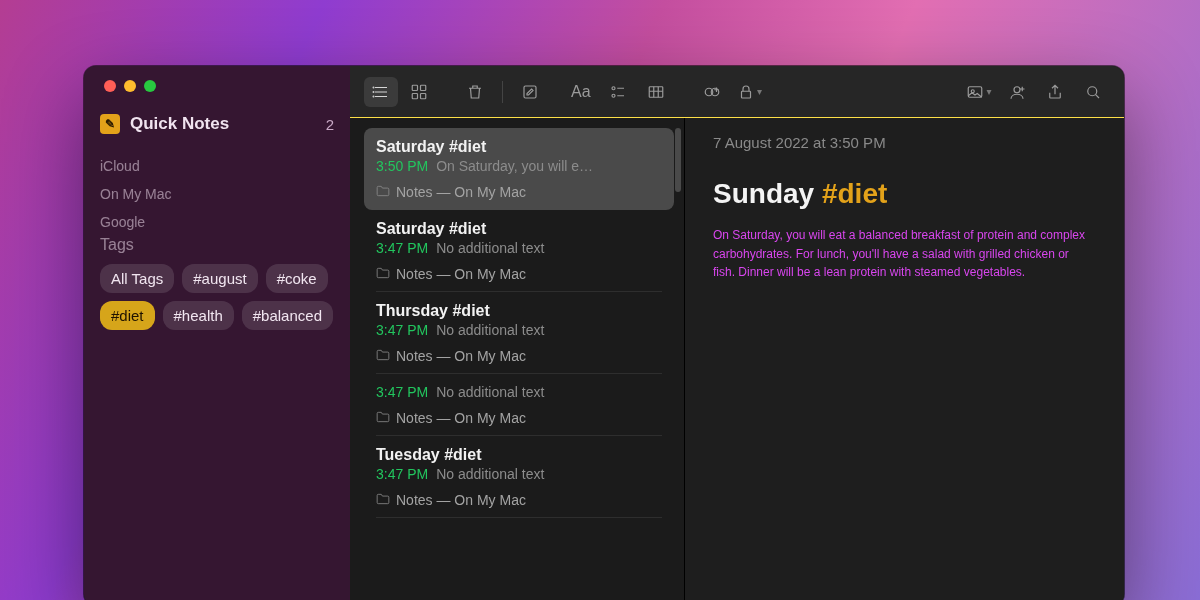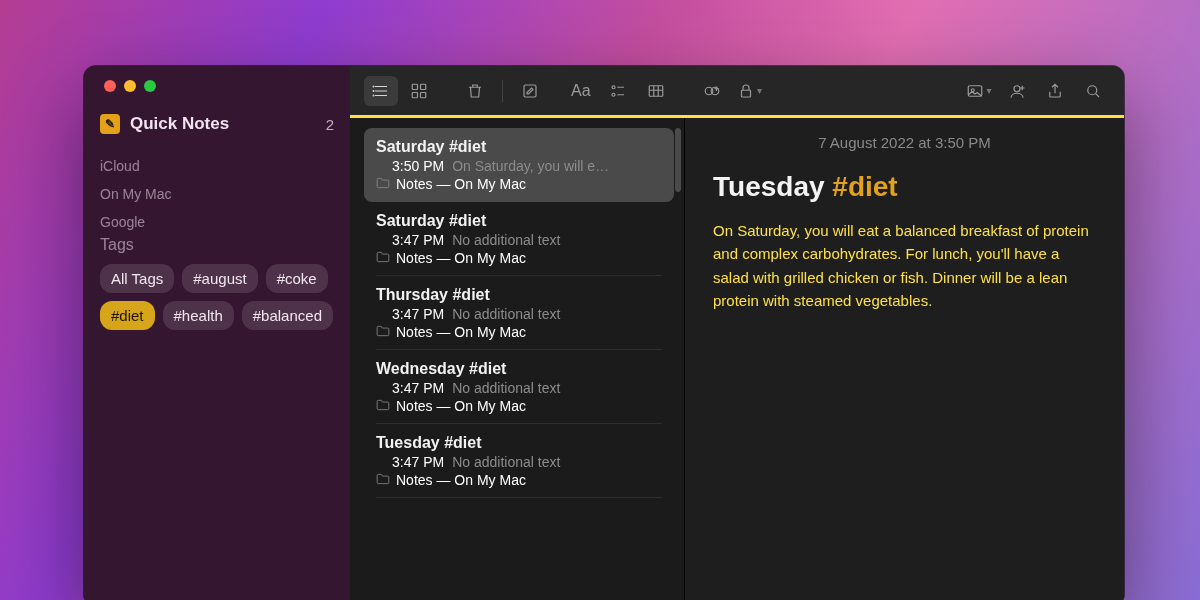--- a/index.html
+++ b/index.html
@@ -40,21 +40,21 @@
     padding: 6px 11px; border-radius:12px; font-size:15px; color:#f1e6f0;
     background: rgba(255,255,255,0.12); cursor:default;
   }
   .tag-pill.active { background:#d6a51a; color:#1e1200; font-weight:500;}
   
   .main { flex:1; display:flex; flex-direction:column; background:#1e1e1e;}
   .toolbar {
     height:52px; display:flex; align-items:center; gap:4px;
     padding: 0 14px;
     color:#9b9b9b;
-    border-bottom:3px solid #fde047;
+    border-bottom:1px solid #fde047;
     background:#262626;
   }
   .tbtn { width:34px; height:30px; display:flex; align-items:center; justify-content:center; border-radius:6px; cursor:default; }
   .tbtn.active{ background:#3b3b3b; color:#d6d6d6;}
   .tbtn svg { width:18px; height:18px; stroke:currentColor; fill:none; stroke-width:1.6;}
   .tbtn.txt { font-size:16px; font-weight:500; width:auto; padding:0 6px;}
   .tsep { width:1px; height:22px; background:#444; margin:0 6px;}
   .tspacer { flex:1; }
   .chev { font-size:10px; margin-left:2px; color:#777;}
   .columns { flex:1; display:flex; min-height:0;}
@@ -64,29 +64,29 @@
     position:relative;
   }
   .scrollind { position:absolute; right:3px; top:10px; width:6px; height:64px; background:#4a4a4a; border-radius:3px;}
   .note-item { padding:10px 12px; border-radius:8px; cursor:default; position:relative;}
   .note-item.selected { background:#4a4a4a; }
   .note-item:not(.selected)::after{
     content:""; position:absolute; left:12px; right:12px; bottom:0; height:1px; background:#2e2e2e;
   }
   .note-title { font-size:16px; font-weight:700; color:#f2f2f2; margin-bottom:2px; white-space:nowrap; overflow:hidden; text-overflow:ellipsis;}
   .note-sub { font-size:14px; color:#8c8c8c; white-space:nowrap; overflow:hidden; text-overflow:ellipsis;}
-  .note-sub .time { color:#ffffff; margin-right:8px;margin-left:16px;}
-  .note-loc { font-size:14px; color:#ffffff; margin-top:2px; display:flex; align-items:center; gap:6px;}
+  .note-sub .time { color:#22c55e; margin-right:8px;}
+  .note-loc { font-size:14px; color:#a3a3a3; margin-top:10px; display:flex; align-items:center; gap:6px;}
   .note-loc svg{ width:14px; height:12px; stroke:#8c8c8c; fill:none; stroke-width:1.4;}
   
   .detail { flex:1; background:#1e1e1e; padding: 16px 28px; border-left:1px solid #000; overflow:hidden;}
-  .detail-date { text-align:center; color:#8a8a8a; font-size:15px; margin-bottom:20px;}
+  .detail-date { text-align:left; color:#8a8a8a; font-size:15px; margin-bottom:27px;}
   .detail-title { font-size:28px; font-weight:800; color:#f4f4f4; margin-bottom:16px;}
   .detail-title .hash { color:#e3a21a; }
-  .detail-body { font-size:15px; line-height:1.55; color:#fde047; max-width: 380px;}
+  .detail-body { font-size:12px; line-height:1.55; color:#d946ef; max-width: 380px;}
 </style>
 </head>
 <body>
 
 <div class="desktop">
   <div class="window">
 
     <aside class="sidebar">
       <div class="traffic">
         <div class="dot red"></div>
@@ -241,21 +241,20 @@
               <div class="note-title">Thursday #diet</div>
               <div class="note-sub"><span class="time">3:47 PM</span>No additional text</div>
               <div class="note-loc">
                 <span><svg viewBox="0 0 24 20">
                     <path d="M2 4a2 2 0 0 1 2-2h5l2 3h9a2 2 0 0 1 2 2v9a2 2 0 0 1-2 2H4a2 2 0 0 1-2-2z"></path>
                   </svg></span>
                 <span>Notes — On My Mac</span>
               </div>
             </div>
             <div class="note-item">
-              <div class="note-title">Wednesday #diet</div>
               <div class="note-sub"><span class="time">3:47 PM</span>No additional text</div>
               <div class="note-loc">
                 <span><svg viewBox="0 0 24 20">
                     <path d="M2 4a2 2 0 0 1 2-2h5l2 3h9a2 2 0 0 1 2 2v9a2 2 0 0 1-2 2H4a2 2 0 0 1-2-2z"></path>
                   </svg></span>
                 <span>Notes — On My Mac</span>
               </div>
             </div>
             <div class="note-item">
               <div class="note-title">Tuesday #diet</div>
@@ -265,21 +264,21 @@
                     <path d="M2 4a2 2 0 0 1 2-2h5l2 3h9a2 2 0 0 1 2 2v9a2 2 0 0 1-2 2H4a2 2 0 0 1-2-2z"></path>
                   </svg></span>
                 <span>Notes — On My Mac</span>
               </div>
             </div>
           </div>
 
         <div class="detail">
           <div class="detail-date">7 August 2022 at 3:50 PM</div>
           <h1 class="detail-title">
-            <span>Tuesday </span><span class="hash">#diet</span>
+            <span>Sunday </span><span class="hash">#diet</span>
           </h1>
           <p class="detail-body">On Saturday, you will eat a balanced breakfast of protein and complex carbohydrates. For lunch, you'll have a salad with grilled chicken or fish. Dinner will be a lean protein with steamed vegetables.</p>
         </div>
       </div>
     </div>
 
   </div>
 </div>
 
 </body></html>

